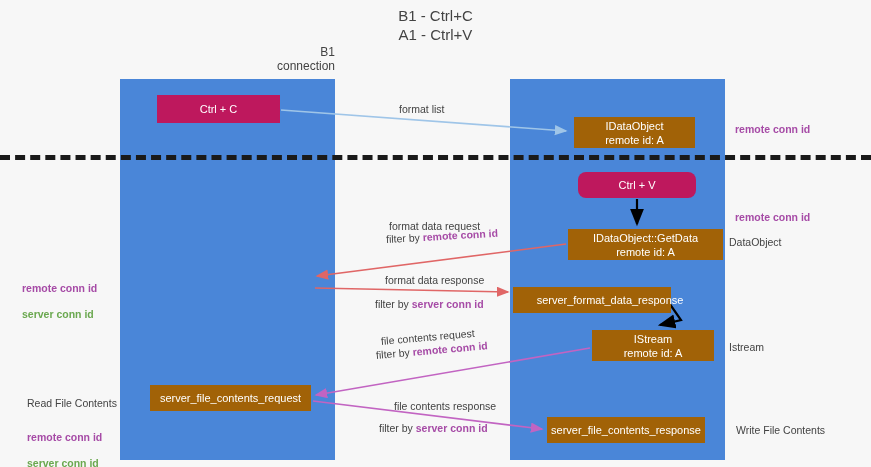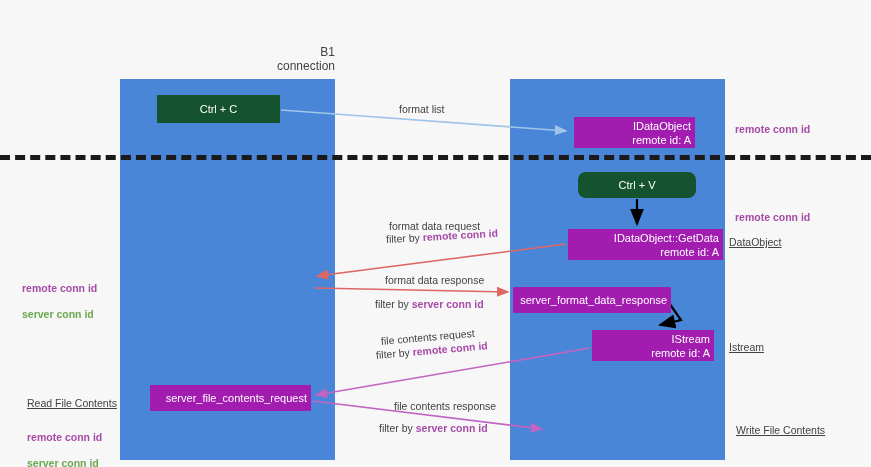--- a/index.html
+++ b/index.html
@@ -56,22 +56,22 @@
     flex-direction: column;
     align-items: center;
     justify-content: center;
     color: #ffffff;
     font-size: 11px;
     line-height: 14px;
     text-align: center;
     box-sizing: border-box;
     padding: 2px 4px;
   }
-  .box.green  { background: #14532d; }
-  .box.orange { background: #a21caf; align-items: flex-end; }
+  .box.green  { background: #be185d; }
+  .box.orange { background: #a16207; }
   .box .l2 { display: block; }
 
   #box-ctrlc   { left: 157px; top: 95px;  width: 123px; height: 28px; }
   #box-ctrlv   { left: 578px; top: 172px; width: 118px; height: 26px; border-radius: 8px; }
   #box-idataobj{ left: 574px; top: 117px; width: 121px; height: 31px; }
   #box-getdata { left: 568px; top: 229px; width: 155px; height: 31px; }
   #box-sfdreq  { left: 152px; top: 268px; width: 160px; height: 26px; }
   #box-sfdresp { left: 513px; top: 287px; width: 158px; height: 26px; padding-left: 40px; }
   #box-istream { left: 592px; top: 330px; width: 122px; height: 31px; }
   #box-sfcreq  { left: 150px; top: 385px; width: 161px; height: 26px; }
@@ -80,21 +80,21 @@
   
   .side-note {
     position: absolute;
     font-size: 10.5px;
     line-height: 13px;
     color: #434343;
     white-space: pre-line;
   }
   .remote-id { color: #a64ba6; font-weight: bold; }
   .server-id { color: #6aa84f; font-weight: bold; }
-  .plain-note { color: #434343; text-decoration: underline; }
+  .plain-note { color: #434343; }
 
   #note-remote-1 { left: 735px; top: 123px; }
   #note-remote-2 { left: 735px; top: 211px; }
   #note-dataobject { left: 729px; top: 236px; }
   #note-istream-lbl { left: 729px; top: 341px; }
   #note-write-file { left: 736px; top: 424px; }
   #note-left-conn { left: 22px;  top: 269px; }
   #note-read-file { left: 27px;  top: 384px; }
 
   
@@ -134,20 +134,22 @@
   }
 </style>
 </head>
 <body>
 
 <div id="canvas">
 
   <div class="lane" id="lane-b1"></div>
   <div class="lane" id="lane-a1"></div>
 
+  <div id="title">B1 - Ctrl+C
+A1 - Ctrl+V</div>
 
   <div class="col-head" id="head-b1">B1
 connection</div>
 
   <svg id="edges" xmlns="http://www.w3.org/2000/svg">
     <defs>
       <marker id="ah-blue" markerWidth="9" markerHeight="9" refX="7" refY="3.2" orient="auto">
         <path d="M0,0 L8,3.2 L0,6.4 z" fill="#9fc5e8"></path>
       </marker>
       <marker id="ah-red" markerWidth="9" markerHeight="9" refX="7" refY="3.2" orient="auto">
@@ -203,20 +205,23 @@
 
   <div class="box orange" id="box-istream">
     <span>IStream</span>
     <span class="l2">remote id: A</span>
   </div>
 
   <div class="box orange" id="box-sfcreq">
     <span>server_file_contents_request</span>
   </div>
 
+  <div class="box orange" id="box-sfcresp">
+    <span>server_file_contents_response</span>
+  </div>
 
   <div class="edge-label" id="lbl-formatlist">format list</div>
 
   <div class="edge-label" id="lbl-fdr1">format data request</div>
   <div class="edge-label" id="lbl-fdr2"><span>filter by </span><b class="remote-id">remote conn id</b></div>
 
   <div class="edge-label" id="lbl-fdresp1">format data response</div>
   <div class="edge-label" id="lbl-fdresp2"><span>filter by </span><b class="remote-id">server conn id</b></div>
 
   <div class="edge-label" id="lbl-fcr1">file contents request</div>

